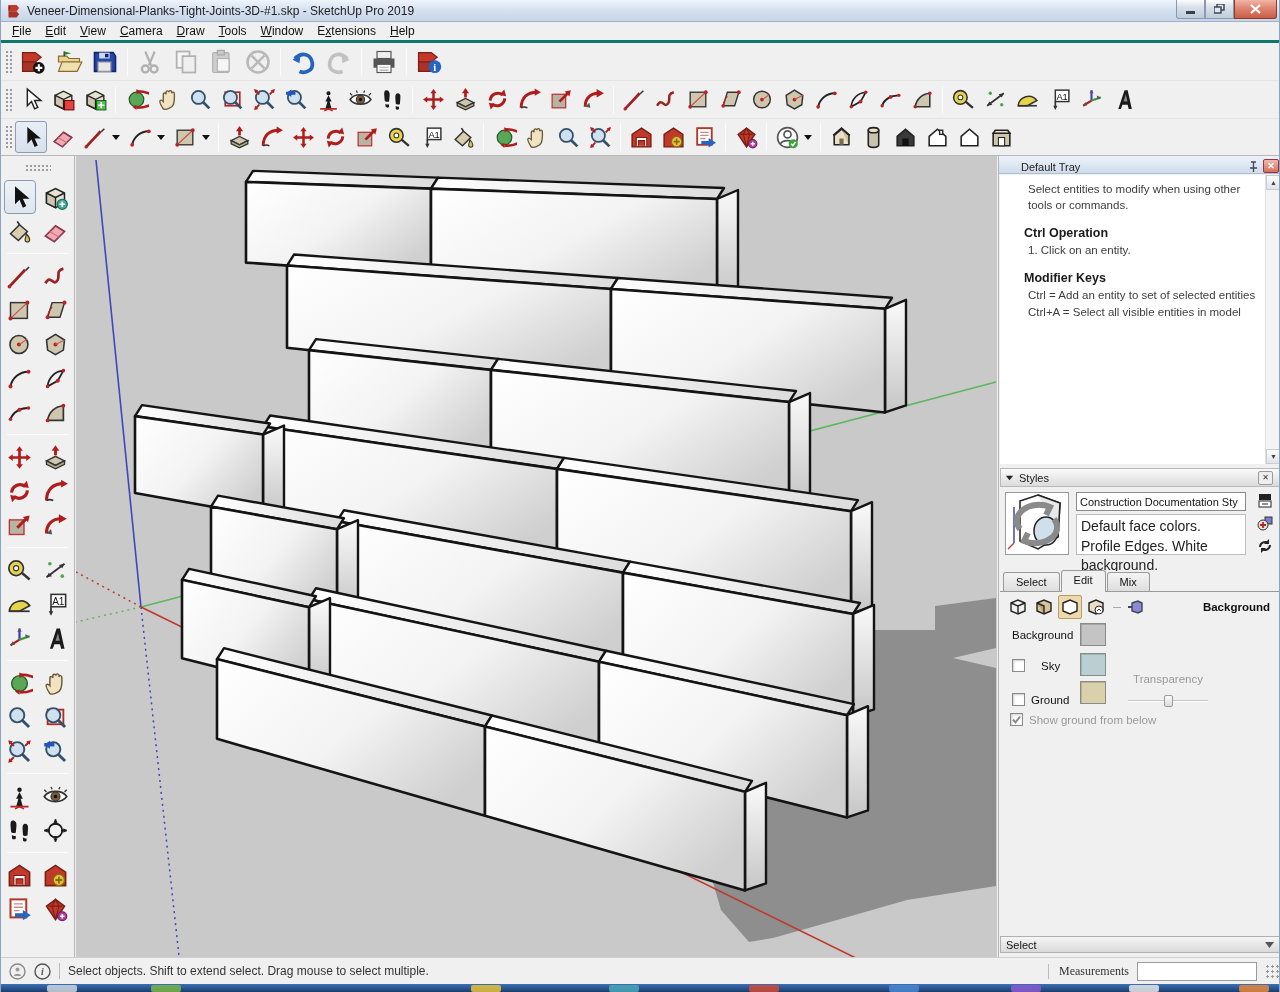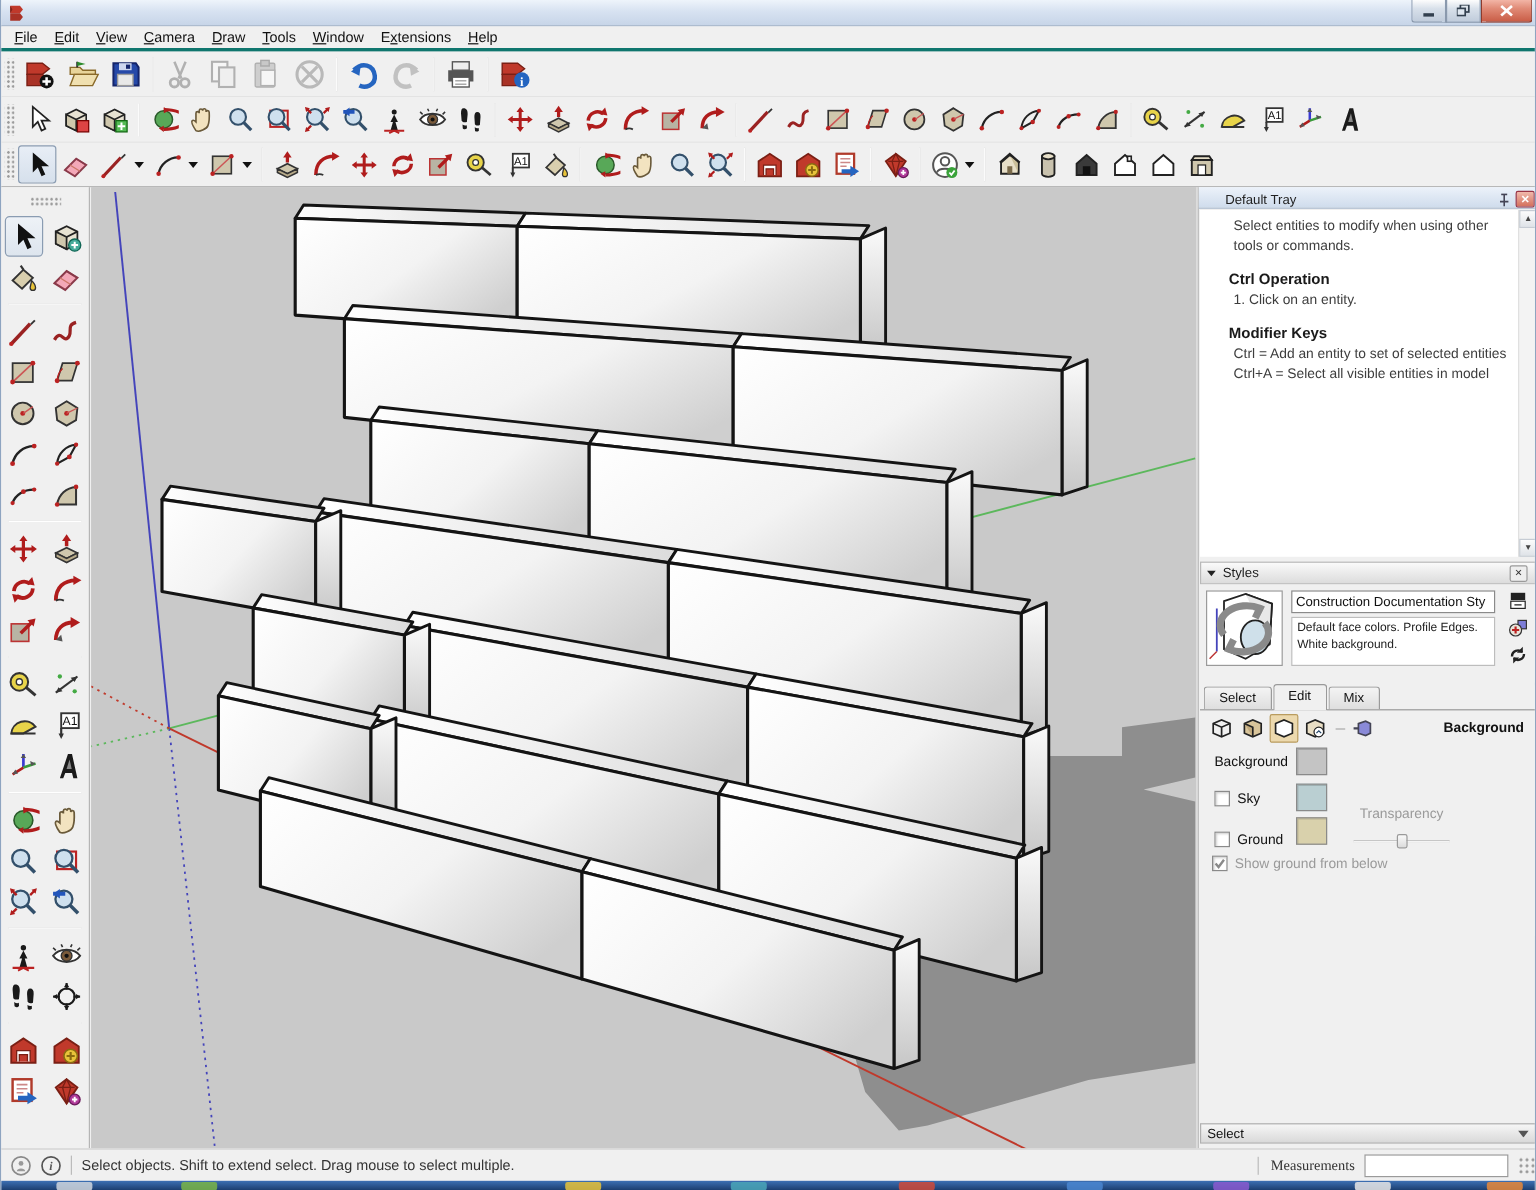--- a/index.html
+++ b/index.html
@@ -73,21 +73,21 @@
   
   #styles-head{position:absolute;left:1px;top:312px;right:1px;height:19px;
     background:linear-gradient(#fafafa,#dcdcdc);border:1px solid #b9b9b9;display:flex;align-items:center;
     font-size:11px;color:#1a1a1a;padding:0 4px;}
   #styles-head .sp{flex:1;}
   #styles-body{position:absolute;left:1px;top:331px;right:1px;height:82px;background:#f0f0f0;padding:4px;}
   #sthumb{position:absolute;left:5px;top:5px;width:64px;height:63px;background:#fff;border:1px solid #9a9a9a;}
   #sname{position:absolute;left:76px;top:5px;width:170px;height:19px;border:1px solid #8a8a8a;
     font-size:11px;font-family:"Liberation Sans",sans-serif;padding:1px 3px;background:#fff;color:#111;}
   #sdesc{position:absolute;left:76px;top:27px;width:170px;height:41px;background:#fff;border:1px solid #bdbdbd;
-    font-size:10px;color:#222;padding:2px 4px;line-height:1.4;}
+    font-size:14px;color:#222;padding:2px 4px;line-height:1.4;}
   .sicol{position:absolute;right:6px;top:4px;display:flex;flex-direction:column;gap:5px;}
   .sicol .sibtn{width:18px;height:18px;display:flex;align-items:center;justify-content:center;}
   
   #stabs{position:absolute;left:1px;top:415px;right:1px;height:21px;display:flex;align-items:flex-end;
     border-bottom:1px solid #9a9a9a;padding-left:3px;background:#f0f0f0;}
   .stab{font-size:11px;color:#111;padding:3px 12px;border:1px solid #9a9a9a;border-bottom:none;
     border-radius:3px 3px 0 0;background:linear-gradient(#f4f4f4,#dedede);margin-right:1px;height:19px;}
   .stab.active{background:#f0f0f0;height:22px;position:relative;top:1px;font-weight:normal;}
   
   #editrow{position:absolute;left:1px;top:437px;right:1px;height:28px;display:flex;align-items:center;
@@ -134,20 +134,21 @@
 <body>
 
 <div id="app">
 
   <div id="titlebar">
     <svg class="ticon" viewBox="0 0 24 24">
       <path d="M4 3h13l4 5-4 5H4z" fill="#c0392b"></path>
         <path d="M4 13h13l4 5-4 5H4z" fill="#a93226"></path>
       <path d="M4 3l3 5-3 5z" fill="#7f241b"></path>
     </svg>
+    <span class="ttext">Veneer-Dimensional-Planks-Tight-Joints-3D-#1.skp - SketchUp Pro 2019</span>
     <div id="winbtns">
       <div class="wbtn min">
         <svg width="10" height="9" viewBox="0 0 10 9">
             <rect x="0" y="6" width="9" height="3" fill="#33404f"></rect>
           </svg>
       </div>
       <div class="wbtn">
         <svg width="11" height="10" viewBox="0 0 11 10">
             <rect x="3" y="0" width="7" height="6" fill="none" stroke="#33404f" stroke-width="1.4"></rect>
             <rect x="0" y="3" width="7" height="6" fill="#dfe7f0" stroke="#33404f" stroke-width="1.4"></rect>
@@ -1241,21 +1242,21 @@
       <div class="elabel">Background</div>
     </div>
 
     <div id="bgsec">
       <div class="bgrow" style="top:8px;">
         <span>Background</span>
       </div>
       <div class="bgrow" style="top:2px;left:80px;">
         <div class="swatch" id="sw-bg" style="background: rgb(196, 196, 196);"></div>
       </div>
-      <div class="bgrow" style="top:38px;">
+      <div class="bgrow" style="top:38px;gap:10px;">
         <span class="cb"></span>
         <span>Sky</span>
       </div>
       <div class="bgrow" style="top:32px;left:80px;">
         <div class="swatch" id="sw-sky" style="background: rgb(186, 207, 210);"></div>
       </div>
       <div class="bgrow" style="top:72px;">
         <span class="cb"></span>
         <span>Ground</span>
       </div>

